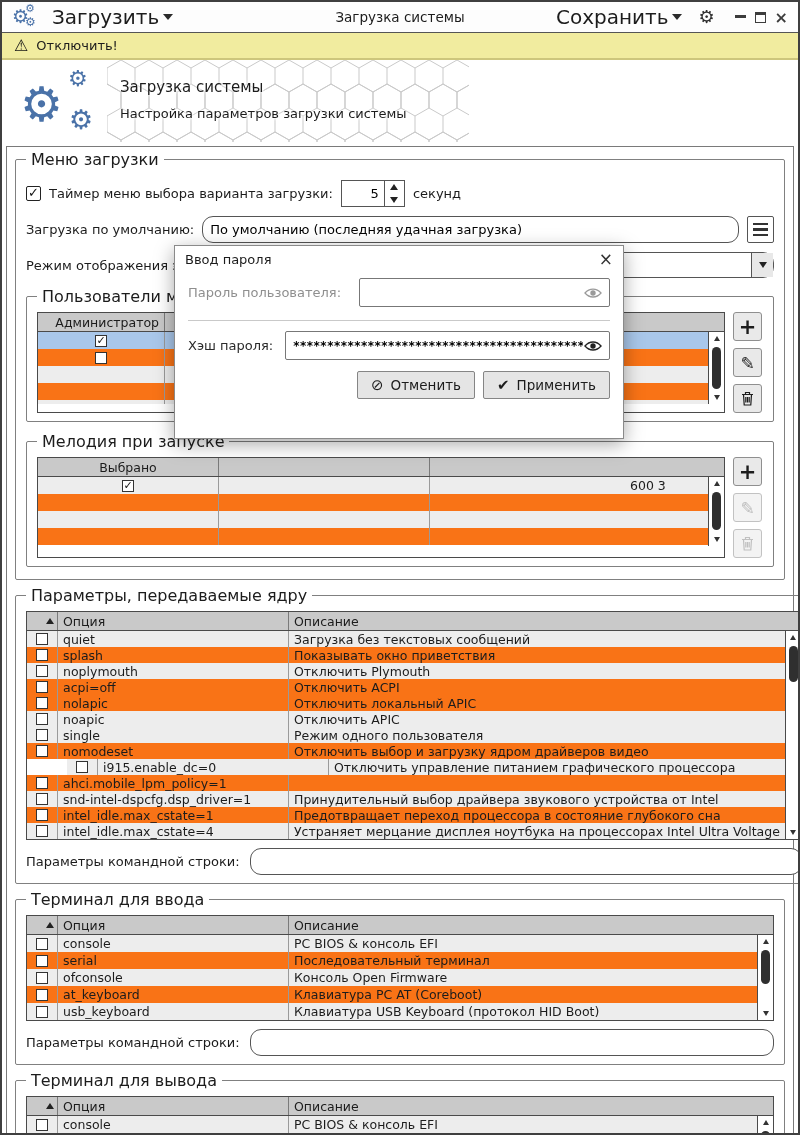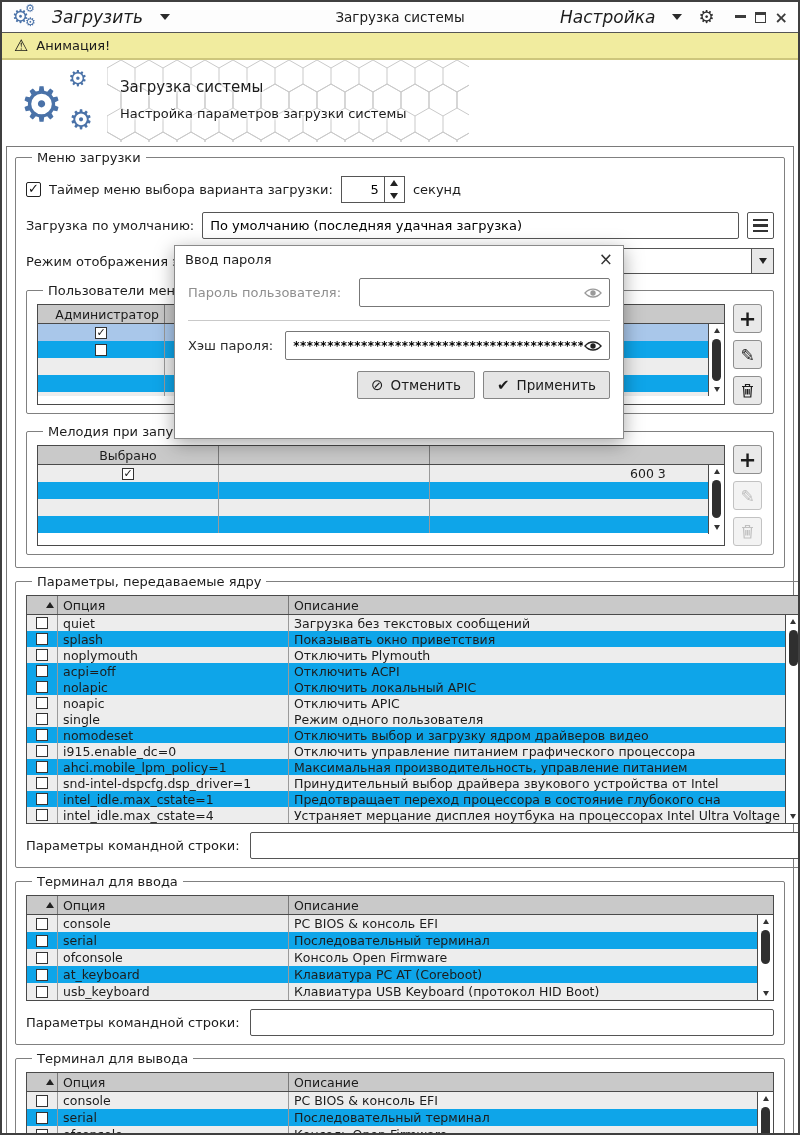--- a/index.html
+++ b/index.html
@@ -9,21 +9,21 @@
     font-size:13px; color:#1c1c1c; background:#fff; overflow:hidden;
   }
   .window { position:relative; width:800px; height:1135px; border:2px solid #3f3f3f; background:#fff; overflow:hidden; }
 
   
   .toolbar { position:relative; height:31px; display:flex; align-items:center; padding:0 10px; border-bottom:1px solid #555; background:#fdfdfd; }
   .logo { position:relative; width:26px; height:24px; margin-right:14px; }
   .logo .g1 { position:absolute; left:0; top:2px; font-size:19px; color:#4a72a8; line-height:1; }
   .logo .g2 { position:absolute; left:13px; top:-2px; font-size:11px; color:#4a72a8; line-height:1; }
   .logo .g3 { position:absolute; left:13px; top:11px; font-size:12px; color:#4a72a8; line-height:1; }
-  .menu-item { display:flex; align-items:center; gap:17px; font-size:17px; cursor:default;font-style:italic; }
+  .menu-item { display:flex; align-items:center; gap:4px; font-size:20px; cursor:default; }
   .caret-down { width:0; height:0; border-left:5px solid transparent; border-right:5px solid transparent; border-top:6px solid #2b2b2b; }
   .tb-title { position:absolute; left:0; right:0; text-align:center; font-size:13.5px; pointer-events:none; }
   .tb-right { margin-left:auto; display:flex; align-items:center; gap:16px; }
   .gear-btn { font-size:18px; color:#2e2e2e; line-height:1; }
   .winctl { display:flex; align-items:flex-start; gap:9px; margin-left:4px; }
   .wc-min { width:11px; height:3px; background:#3c3c3c; margin-top:3px; }
   .wc-max { position:relative; width:11px; height:11px; border:1.5px solid #3c3c3c; }
   .wc-max::before { content:""; position:absolute; left:-1px; top:-1px; width:10px; height:3px; background:#3c3c3c; }
   .wc-close { font-size:16px; line-height:11px; color:#3c3c3c; font-weight:bold; }
 
@@ -37,47 +37,47 @@
   .bigicon { position:absolute; left:18px; top:6px; width:90px; height:76px; }
   .bigicon .g1 { position:absolute; left:0; top:14px; font-size:48px; color:#4a72a8; line-height:1; }
   .bigicon .g2 { position:absolute; left:48px; top:2px; font-size:22px; color:#4a72a8; line-height:1; }
   .bigicon .g3 { position:absolute; left:49px; top:40px; font-size:27px; color:#4a72a8; line-height:1; }
   .h-title { position:absolute; left:118px; top:18px; font-size:15px; text-shadow:0 0 4px #fff,0 0 8px #fff,1px 1px 2px #fff; }
   .h-sub   { position:absolute; left:118px; top:46px; font-size:13px; text-shadow:0 0 4px #fff,0 0 8px #fff,1px 1px 2px #fff; }
 
   
   .main { margin:0 4px; border:1px solid #7a7a7a; padding:3px 8px 4px; background:#fff; }
   fieldset { border:1px solid #808080; border-radius:2px; padding:6px 10px 8px; margin-bottom:6px; }
-  legend { padding:0 5px; margin-left:6px; font-size:13px; }
+  legend { padding:0 5px; font-size:16px; }
 
   .frow { display:flex; align-items:center; gap:8px; margin:5px 0 9px; }
   .cb { display:inline-flex; align-items:center; justify-content:center; width:15px; height:15px; border:1.6px solid #222; border-radius:2px; background:#fff; flex:none; }
   .cb.checked::after { content:"✓"; font-size:13px; font-weight:bold; color:#111; margin-top:-2px; }
   .spin { display:flex; height:27px; border:1.5px solid #555; width:64px; flex:none; }
   .spin input { width:42px; border:0; outline:0; text-align:right; padding-right:5px; font:inherit; }
   .spin .arrows { width:19px; border-left:1.5px solid #555; display:flex; flex-direction:column; }
   .spin .arrows span { flex:1; display:flex; align-items:center; justify-content:center; }
   .tri-up-s { width:0; height:0; border-left:4px solid transparent; border-right:4px solid transparent; border-bottom:6px solid #222; }
   .tri-dn-s { width:0; height:0; border-left:4px solid transparent; border-right:4px solid transparent; border-top:6px solid #222; }
   .textinput { height:27px; border:1.5px solid #555; border-radius:2px; padding:0 7px; font:inherit; outline:0; background:#fff; }
-  .grow { flex:1; }
+  .grow { flex:1;border-radius:11px; }
   .sq-btn { width:27px; height:27px; border:1.5px solid #555; border-radius:2px; background:#fff; display:flex; flex-direction:column; align-items:center; justify-content:center; gap:3px; flex:none; }
   .sq-btn .bar { width:15px; height:2.5px; background:#333; }
   .combo { height:26px; border:1.5px solid #555; display:flex; align-items:center; background:#fff; }
   .combo .val { flex:1; padding:0 7px; }
   .combo .dd { width:22px; align-self:stretch; border-left:1.5px solid #555; background:#e8e8e8; display:flex; align-items:center; justify-content:center; }
 
   
   .tblwrap { display:flex; gap:8px; }
   .tbl { border:1.5px solid #4a4a4a; background:#fff; flex:1; }
   .thead { display:flex; height:19px; background:#c9c9c9; border-bottom:1.5px solid #4a4a4a; font-size:12.5px; align-items:center; }
   .th { padding:0 5px; overflow:hidden; white-space:nowrap; }
   .tbody { display:flex; }
   .rowscol { flex:1; overflow:hidden; }
-  .tr { display:flex; align-items:center; height:17px; background:#0ea5e9; overflow:hidden; }
+  .tr { display:flex; align-items:center; height:17px; background:#f97316; overflow:hidden; }
   .tr.alt { background:#ededed; }
   .tr.selected { background:#a9c7ea; }
   .td { padding:0 5px; white-space:nowrap; overflow:hidden; font-size:12.5px; }
   .vline { border-right:1px solid #9a9a9a; align-self:stretch; }
   .hvline { border-right:1px solid #7a7a7a; align-self:stretch; }
   .cb2 { display:inline-flex; align-items:center; justify-content:center; width:12px; height:12px; border:1.4px solid #333; background:#fff; flex:none; }
   .cb2.checked::after { content:"✓"; font-size:11px; font-weight:bold; color:#111; margin-top:-1px; }
 
   
   .vscroll { width:16px; border-left:1.5px solid #4a4a4a; display:flex; flex-direction:column; background:#fff; }
@@ -129,35 +129,35 @@
       <span class="g2">⚙</span>
       <span class="g3">⚙</span>
     </span>
     <span class="menu-item">
       <span>Загрузить</span>
       <span class="caret-down"></span>
     </span>
     <span class="tb-title">Загрузка системы</span>
     <span class="tb-right">
       <span class="menu-item">
-        <span>Настройка</span>
+        <span>Сохранить</span>
         <span class="caret-down"></span>
       </span>
       <span class="gear-btn">⚙</span>
       <span class="winctl">
         <span class="wc-min"></span>
         <span class="wc-max"></span>
         <span class="wc-close">×</span>
       </span>
     </span>
   </div>
 
   <div class="warnbar">
     <span class="warn-icon">⚠</span>
-    <span>Анимация!</span>
+    <span>Отключить!</span>
   </div>
 
   <div class="appheader">
     <svg class="hexbg" width="362" height="82">
       <defs>
         <pattern id="hex" width="28" height="48" patternUnits="userSpaceOnUse">
           <path d="M14 0 L28 8 L28 24 L14 32 L0 24 L0 8 Z" fill="none" stroke="#c6c6c6" stroke-width="1"></path>
           <path d="M14 0 L28 8 L28 24 L14 32 L0 24 L0 8 Z" fill="none" stroke="#c6c6c6" stroke-width="1" transform="translate(14,24)"></path>
           <path d="M14 0 L28 8 L28 24 L14 32 L0 24 L0 8 Z" fill="none" stroke="#c6c6c6" stroke-width="1" transform="translate(-14,24)"></path>
         </pattern>
@@ -431,38 +431,37 @@
               <div class="tr" style="height:16px;">
                 <span class="td col-check-k">
                   <span class="cb2"></span>
                 </span>
                 <span class="vline" style="height:16px;"></span>
                 <span class="td col-opt-k">nomodeset</span>
                 <span class="vline" style="height:16px;"></span>
                 <span class="td col-desc-k">Отключить выбор и загрузку ядром драйверов видео</span>
               </div>
 
-              <div class="tr alt" style="height:16px;">
+              <div class="tr alt" style="height:16px;margin-left:40px;">
                 <span class="td col-check-k">
                   <span class="cb2"></span>
                 </span>
                 <span class="vline" style="height:16px;"></span>
                 <span class="td col-opt-k">i915.enable_dc=0</span>
                 <span class="vline" style="height:16px;"></span>
                 <span class="td col-desc-k">Отключить управление питанием графического процессора</span>
               </div>
 
               <div class="tr" style="height:16px;">
                 <span class="td col-check-k">
                   <span class="cb2"></span>
                 </span>
                 <span class="vline" style="height:16px;"></span>
                 <span class="td col-opt-k">ahci.mobile_lpm_policy=1</span>
                 <span class="vline" style="height:16px;"></span>
-                <span class="td col-desc-k">Максимальная производительность, управление питанием</span>
               </div>
 
               <div class="tr alt" style="height:16px;">
                 <span class="td col-check-k">
                   <span class="cb2"></span>
                 </span>
                 <span class="vline" style="height:16px;"></span>
                 <span class="td col-opt-k">snd-intel-dspcfg.dsp_driver=1</span>
                 <span class="vline" style="height:16px;"></span>
                 <span class="td col-desc-k">Принудительный выбор драйвера звукового устройства от Intel</span>

